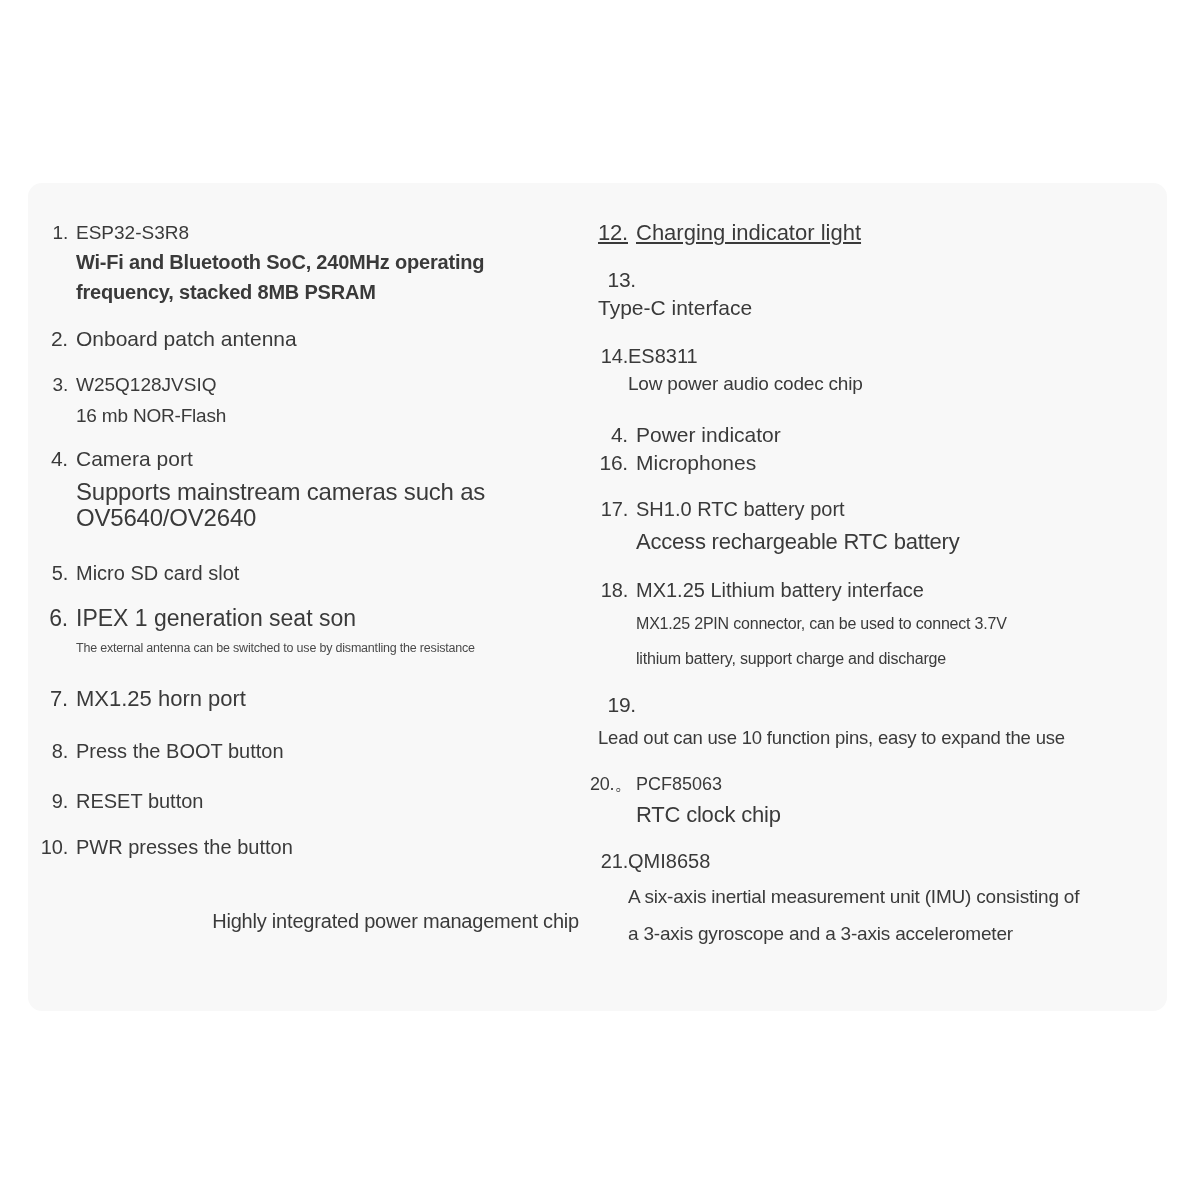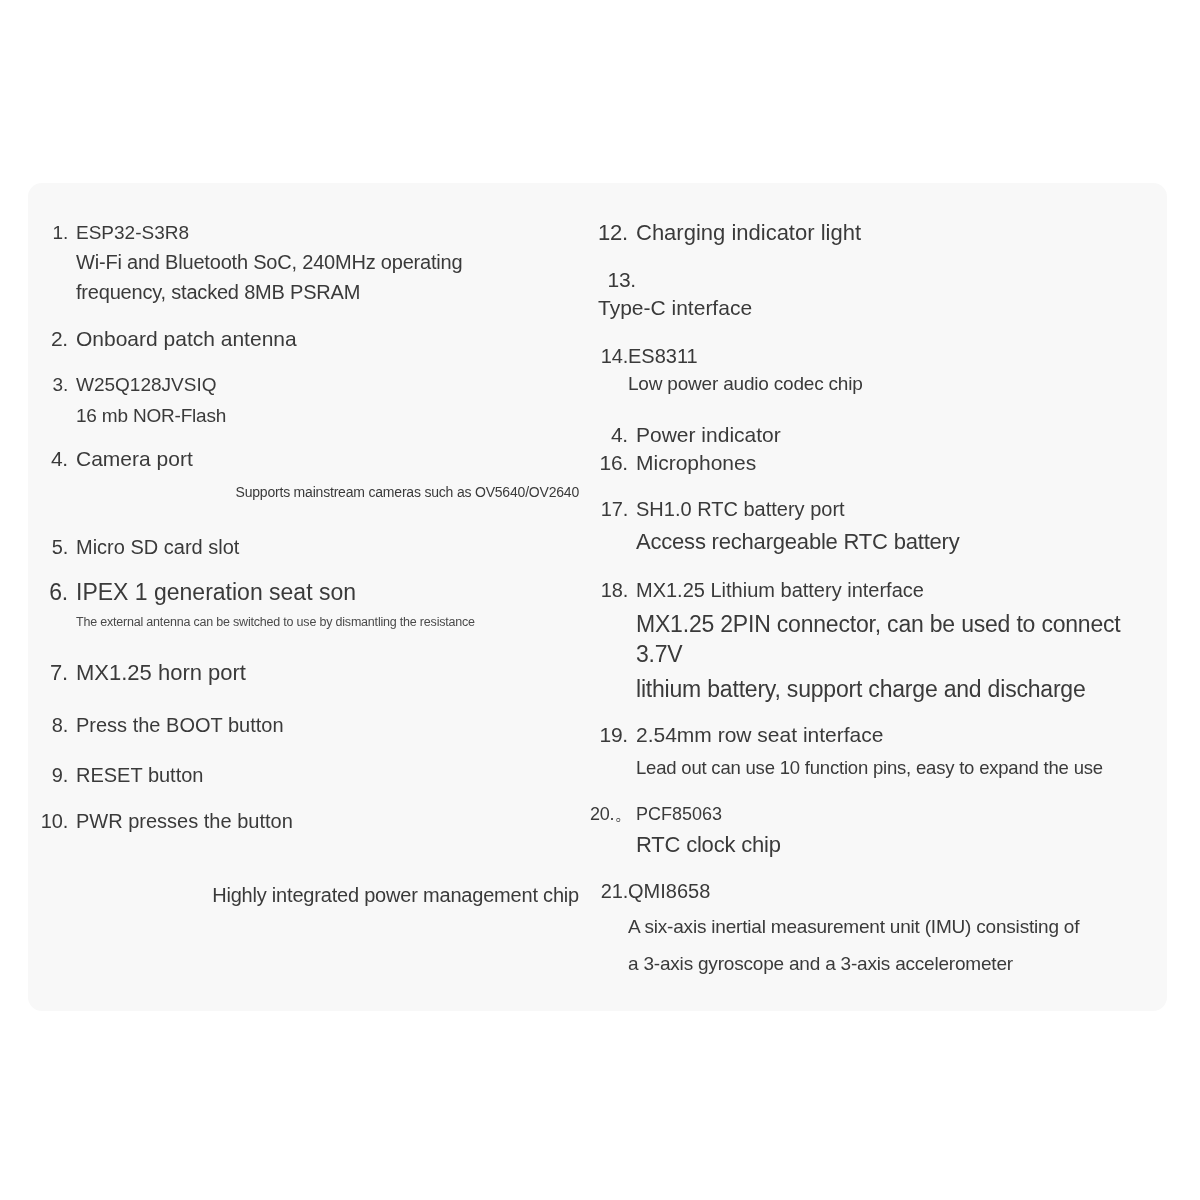--- a/index.html
+++ b/index.html
@@ -29,64 +29,64 @@
   }
   .col-left  .item .num { width: 34px; }
   .col-right .item .num { width: 38px; }
   .item .body { flex: 1 1 auto; margin-left: 8px; }
   .item.tight .item-body-wrap, .item.tight .body { margin-left: 0px; }
   .desc { letter-spacing: -0.2px; }
 
   
   .li1  { margin-top: 0; }
   .li1 .num, .li1 .title { font-size: 19px; line-height: 28px; }
-  .li1 .desc { font-size: 20px; line-height: 30px; }
+  .li1 .desc { font-size: 20px; line-height: 30px; font-weight: bold; }
   .li2  { margin-top: 18px; }
   .li2 .num, .li2 .title { font-size: 21px; line-height: 28px; }
   .li3  { margin-top: 18px; }
   .li3 .num, .li3 .title { font-size: 19px; line-height: 27px; }
   .li3 .desc { font-size: 19px; line-height: 26px; margin-top: 5px; }
   .li4  { margin-top: 16px; }
   .li4 .num, .li4 .title { font-size: 21px; line-height: 28px; }
-  .li4 .desc { font-size: 14px; line-height: 26px; margin-top: 6px; text-align: right; }
+  .li4 .desc { font-size: 24px; line-height: 26px; margin-top: 6px; }
   .li5  { margin-top: 29px; }
   .li5 .num, .li5 .title { font-size: 20px; line-height: 27px; }
   .li6  { margin-top: 16px; }
   .li6 .num, .li6 .title { font-size: 23px; line-height: 31px; }
   .li6 .desc { font-size: 12.5px; line-height: 17px; margin-top: 6px; color: #4a4a4a; }
   .li7  { margin-top: 27px; }
   .li7 .num, .li7 .title { font-size: 22px; line-height: 30px; }
   .li8  { margin-top: 24px; }
   .li8 .num, .li8 .title { font-size: 20px; line-height: 27px; }
   .li9  { margin-top: 23px; }
   .li9 .num, .li9 .title { font-size: 20px; line-height: 27px; }
   .li10 { margin-top: 19px; }
   .li10 .num, .li10 .title { font-size: 20px; line-height: 27px; }
   .li11 { margin-top: 47px; }
   .li11 .num { font-size: 20px; }
   .li11 .desc { font-size: 20px; line-height: 27px; text-align: right; }
 
-  .ri12 { margin-top: 0; }
+  .ri12 { margin-top: 0; text-decoration: underline; }
   .ri12 .num, .ri12 .title { font-size: 22px; line-height: 30px; }
   .ri13 { margin-top: 18px; flex-direction: column; }
   .ri13 .num, .ri13 .title { font-size: 21px; line-height: 28px; }
   .ri14 { margin-top: 21px; }
   .ri14 .num, .ri14 .title { font-size: 20px; line-height: 27px; }
   .ri14 .desc { font-size: 19px; line-height: 26px; margin-top: 1px; }
   .ri15 { margin-top: 24px; }
   .ri15 .num, .ri15 .title { font-size: 21px; line-height: 28px; }
   .ri16 { }
   .ri16 .num, .ri16 .title { font-size: 21px; line-height: 28px; }
   .ri17 { margin-top: 19px; }
   .ri17 .num, .ri17 .title { font-size: 20px; line-height: 27px; }
   .ri17 .desc { font-size: 22px; line-height: 30px; margin-top: 4px; }
   .ri18 { margin-top: 20px; }
   .ri18 .num, .ri18 .title { font-size: 20px; line-height: 27px; }
-  .ri18 .desc { font-size: 23px; line-height: 30px; margin-top: 5px; }
-  .ri19 { margin-top: 17px; }
+  .ri18 .desc { font-size: 16px; line-height: 30px; margin-top: 5px; }
+  .ri19 { margin-top: 17px; flex-direction: column; }
   .ri19 .num, .ri19 .title { font-size: 21px; line-height: 28px; }
   .ri19 .desc { font-size: 18.5px; line-height: 25px; margin-top: 6px; }
   .ri20 { margin-top: 22px; }
   .ri20 .num, .ri20 .title { font-size: 18px; line-height: 25px; }
   .ri20 .desc { font-size: 22px; line-height: 30px; margin-top: 3px; }
   .ri21 { margin-top: 18px; }
   .ri21 .num, .ri21 .title { font-size: 20px; line-height: 27px; }
   .ri21 .desc { font-size: 19px; line-height: 30px; margin-top: 7px; }
 </style>
 </head>
@@ -232,21 +232,20 @@
         <div class="body">
           <div class="title">MX1.25 Lithium battery interface</div>
           <div class="desc">MX1.25 2PIN connector, can be used to connect 3.7V</div>
           <div class="desc">lithium battery, support charge and discharge</div>
         </div>
       </div>
 
       <div class="item ri19">
         <span class="num">19.</span>
         <div class="body">
-          <div class="title">2.54mm row seat interface</div>
           <div class="desc">Lead out can use 10 function pins, easy to expand the use</div>
         </div>
       </div>
 
       <div class="item ri20">
         <span class="num">20.。</span>
         <div class="body">
           <div class="title">PCF85063</div>
           <div class="desc">RTC clock chip</div>
         </div>

